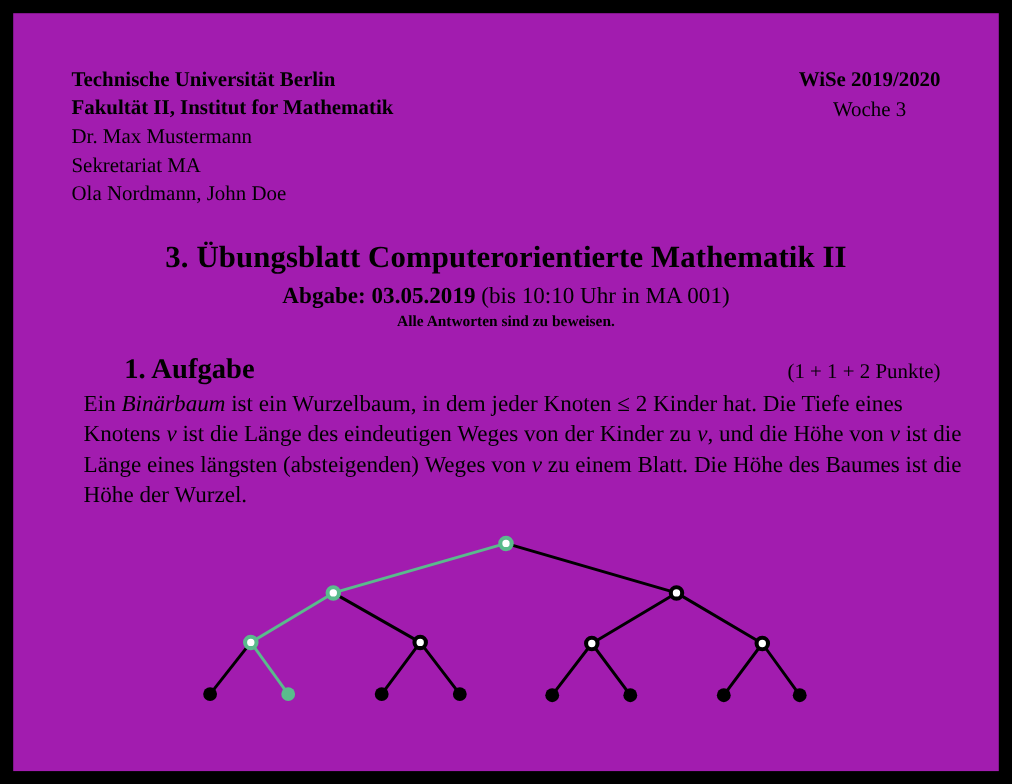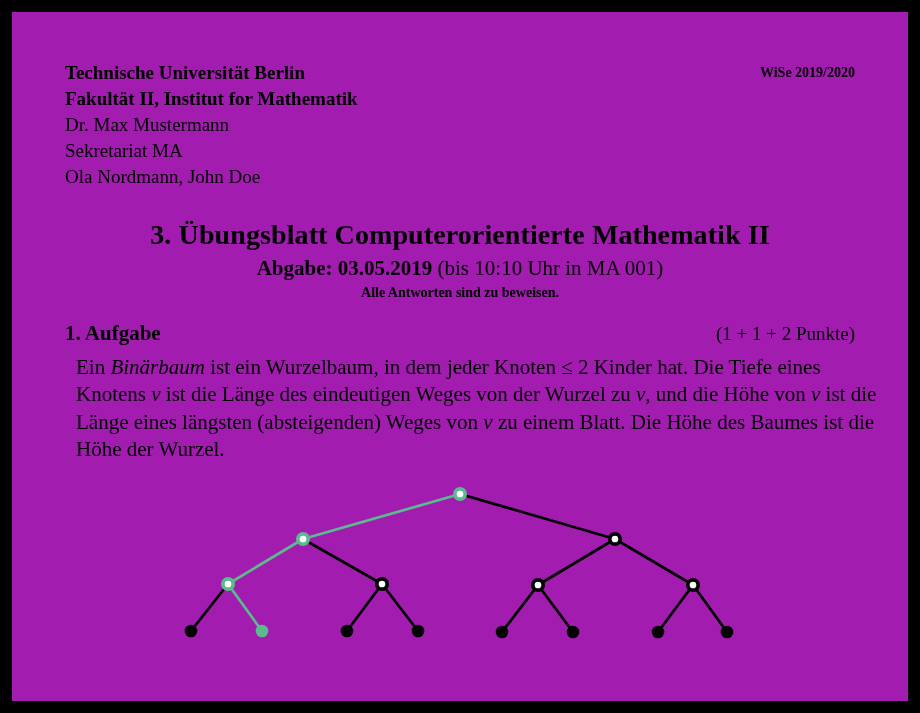--- a/index.html
+++ b/index.html
@@ -31,21 +31,21 @@
     left: 65px;
     top: 60px;
     font-size: 19px;
     line-height: 26px;
     white-space: nowrap;
   }
   .header-right {
     position: absolute;
     right: 65px;
     top: 60px;
-    font-size: 14px;
+    font-size: 19px;
     line-height: 26.5px;
     text-align: center;
     white-space: nowrap;
   }
   .title {
     position: absolute;
     left: 0;
     top: 219px;
     width: 920px;
     text-align: center;
@@ -72,21 +72,21 @@
   .exercise-row {
     position: absolute;
     left: 65px;
     top: 321px;
     width: 790px;
     display: flex;
     justify-content: space-between;
     align-items: baseline;
     font-size: 19px;
   }
-  .exercise-row .label { font-size: 21px; }
+  .exercise-row .label { font-size: 26px; margin-left: 48px; }
   .paragraph {
     position: absolute;
     left: 65px;
     top: 354px;
     width: 800px;
     font-size: 21px;
     line-height: 27.3px;
     margin-left: 11px;
   }
   .para-line { white-space: nowrap; }
@@ -106,36 +106,37 @@
   <div class="header-left">
     <div class="bold">Technische Universität Berlin</div>
     <div class="bold">Fakultät II, Institut for Mathematik</div>
     <div>Dr. Max Mustermann</div>
     <div>Sekretariat MA</div>
     <div>Ola Nordmann, John Doe</div>
   </div>
 
   <div class="header-right">
     <div class="bold">WiSe 2019/2020</div>
+    <div>Woche 3</div>
   </div>
 
   <div class="title">3. Übungsblatt Computerorientierte Mathematik II</div>
 
   <div class="deadline"><span class="bold">Abgabe: 03.05.2019</span><span> (bis 10:10 Uhr in MA 001)</span></div>
 
   <div class="note bold">Alle Antworten sind zu beweisen.</div>
 
   <div class="exercise-row">
     <span class="bold label">1. Aufgabe</span>
     <span>(1 + 1 + 2 Punkte)</span>
   </div>
 
   <div class="paragraph" id="paragraph">
       <div class="para-line"><span>Ein </span><span class="it">Binärbaum</span><span> ist ein Wurzelbaum, in dem jeder Knoten ≤ 2 Kinder hat. Die Tiefe eines</span></div>
-      <div class="para-line"><span>Knotens </span><span class="it">v</span><span> ist die Länge des eindeutigen Weges von der Wurzel zu </span><span class="it">v</span><span>, und die Höhe von </span><span class="it">v</span><span> ist die</span></div>
+      <div class="para-line"><span>Knotens </span><span class="it">v</span><span> ist die Länge des eindeutigen Weges von der Kinder zu </span><span class="it">v</span><span>, und die Höhe von </span><span class="it">v</span><span> ist die</span></div>
       <div class="para-line"><span>Länge eines längsten (absteigenden) Weges von </span><span class="it">v</span><span> zu einem Blatt. Die Höhe des Baumes ist die</span></div>
       <div class="para-line"><span>Höhe der Wurzel.</span></div>
     </div>
 
   <svg id="tree-svg" viewBox="0 0 920 713" xmlns="http://www.w3.org/2000/svg">
       <line x1="460" y1="494" x2="303" y2="539" stroke="#5abb8c" stroke-width="2.7" stroke-linecap="round"></line>
       <line x1="460" y1="494" x2="615" y2="539" stroke="#000000" stroke-width="2.7" stroke-linecap="round"></line>
       <line x1="303" y1="539" x2="228" y2="584" stroke="#5abb8c" stroke-width="2.7" stroke-linecap="round"></line>
       <line x1="303" y1="539" x2="382" y2="584" stroke="#000000" stroke-width="2.7" stroke-linecap="round"></line>
       <line x1="615" y1="539" x2="538" y2="585" stroke="#000000" stroke-width="2.7" stroke-linecap="round"></line>

